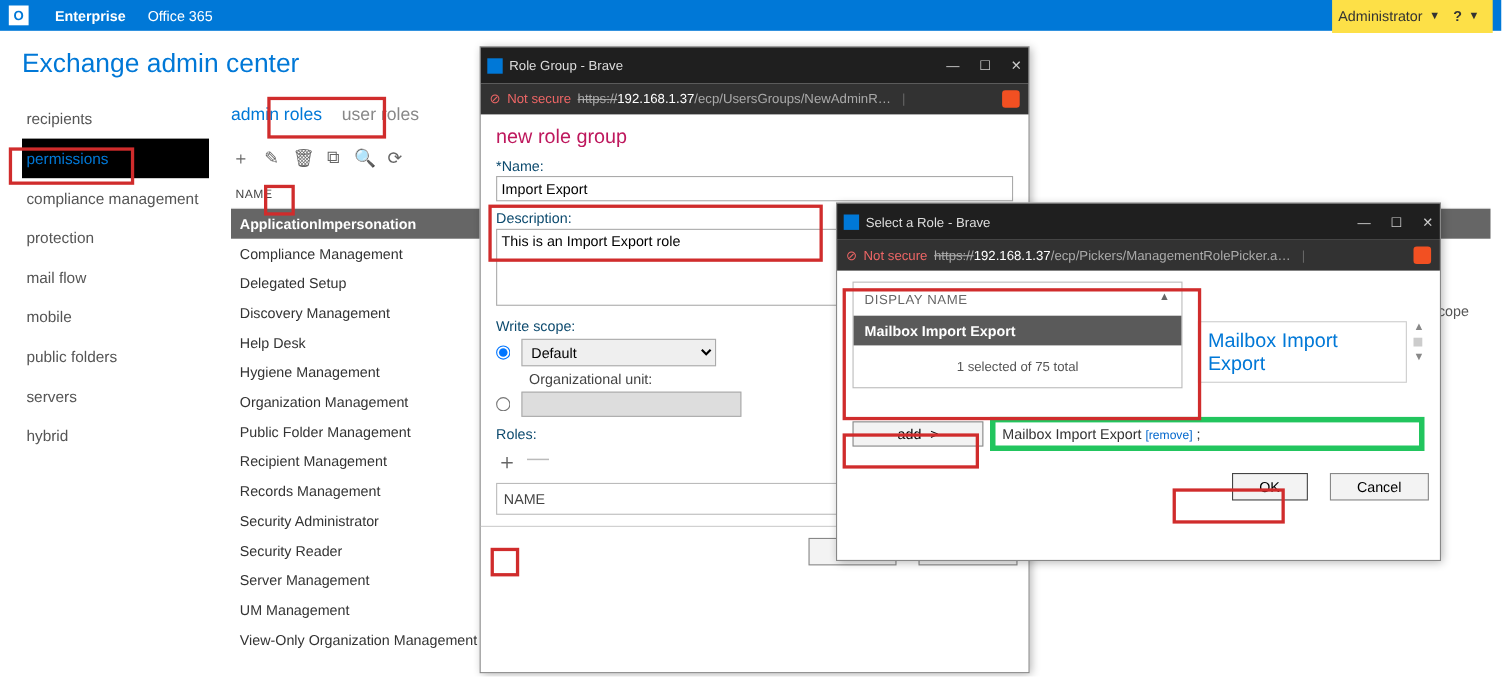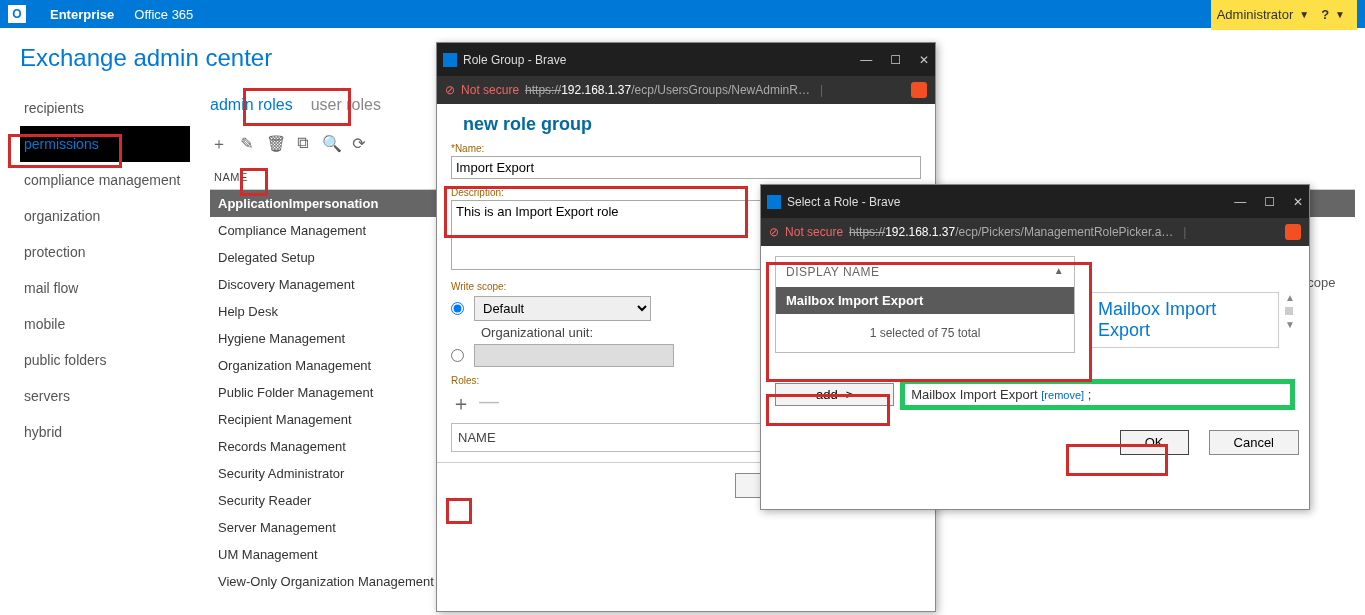--- a/index.html
+++ b/index.html
@@ -41,22 +41,22 @@
   .dlg .titlebar { height:33px; background:#1f1f1f; color:#ddd; display:flex; align-items:center; font-size:12px; padding: 0 6px; }
   .dlg .titlebar .fav { width:14px;height:14px;background:#0078d7; display:inline-block; margin-right:6px; }
   .dlg .titlebar .winbtns { margin-left:auto; display:flex; gap: 18px; font-size:12px; color:#ccc; }
   .dlg .urlbar { height:28px; background:#323232; color:#ccc; display:flex; align-items:center; font-size:12px; padding: 0 8px; gap:6px; }
   .dlg .urlbar .notsec { color:#e66; }
   .dlg .urlbar .url { color:#aaa; }
   .dlg .urlbar .url .host { color:#fff; }
   .dlg .urlbar .brave { margin-left:auto; width:16px;height:16px; background:#f25022; border-radius:3px; }
   .dlg .body { padding: 10px 14px; position: relative; }
 
-  .fld-label { font-size: 10px; color:#a16207; margin: 8px 0 2px; }
-  .h2 { font-size:18px; color:#0369a1; font-weight:700; margin-bottom: 8px; margin-left: 12px; }
+  .fld-label { font-size: 13px; color:#0c4a6e; margin: 8px 0 2px; }
+  .h2 { font-size:18px; color:#be185d; font-weight:400; margin-bottom: 8px; }
   input[type=text], textarea, select { width: 100%; border:1px solid #aaa; padding: 3px 4px; font-size:13px; font-family: inherit; }
   textarea { height: 70px; resize:none; }
 
   .radio-row { display:flex; align-items:center; gap: 10px; margin: 4px 0; }
 
   .roles-toolbar { display:flex; gap:8px; font-size: 20px; color:#666; margin-top:4px;}
   .roles-table { border:1px solid #bbb; margin-top:6px; padding: 6px; display:flex; justify-content:space-between; align-items:center; }
 
   .dlg .footer { border-top:1px solid #ccc; padding: 10px; text-align:right; display:flex; justify-content:flex-end; gap: 20px; }
   .btn { border:1px solid #888; background:#f3f3f3; padding: 4px 24px; font-size:13px; }
@@ -94,21 +94,20 @@
   </div>
 </div>
 
 <div class="page-title">Exchange admin center</div>
 
 <div class="mainwrap">
   <div class="sidenav">
     <a>recipients</a>
     <a class="selected">permissions</a>
     <a>compliance management</a>
-    <a>organization</a>
     <a>protection</a>
     <a>mail flow</a>
     <a>mobile</a>
     <a>public folders</a>
     <a>servers</a>
     <a>hybrid</a>
   </div>
 
   <div class="content">
     <div class="tabsrow">

